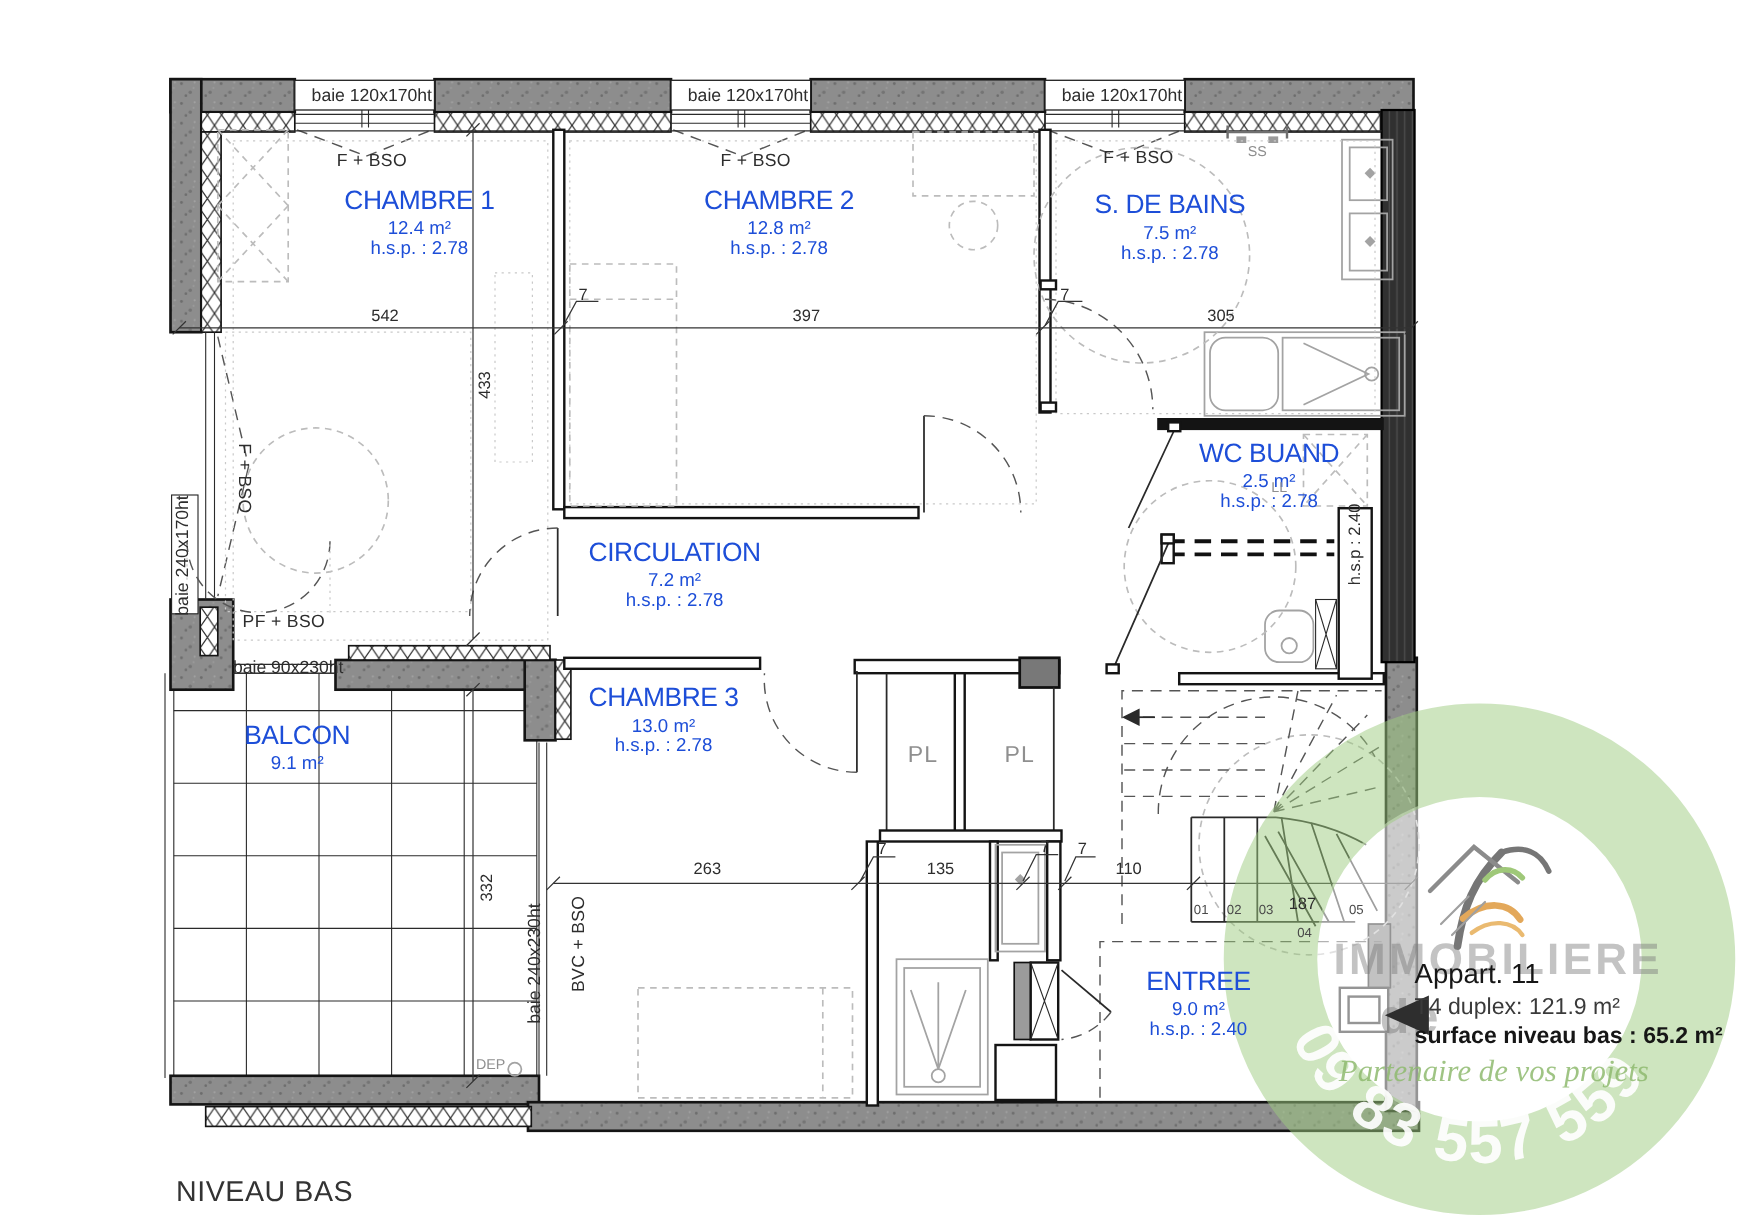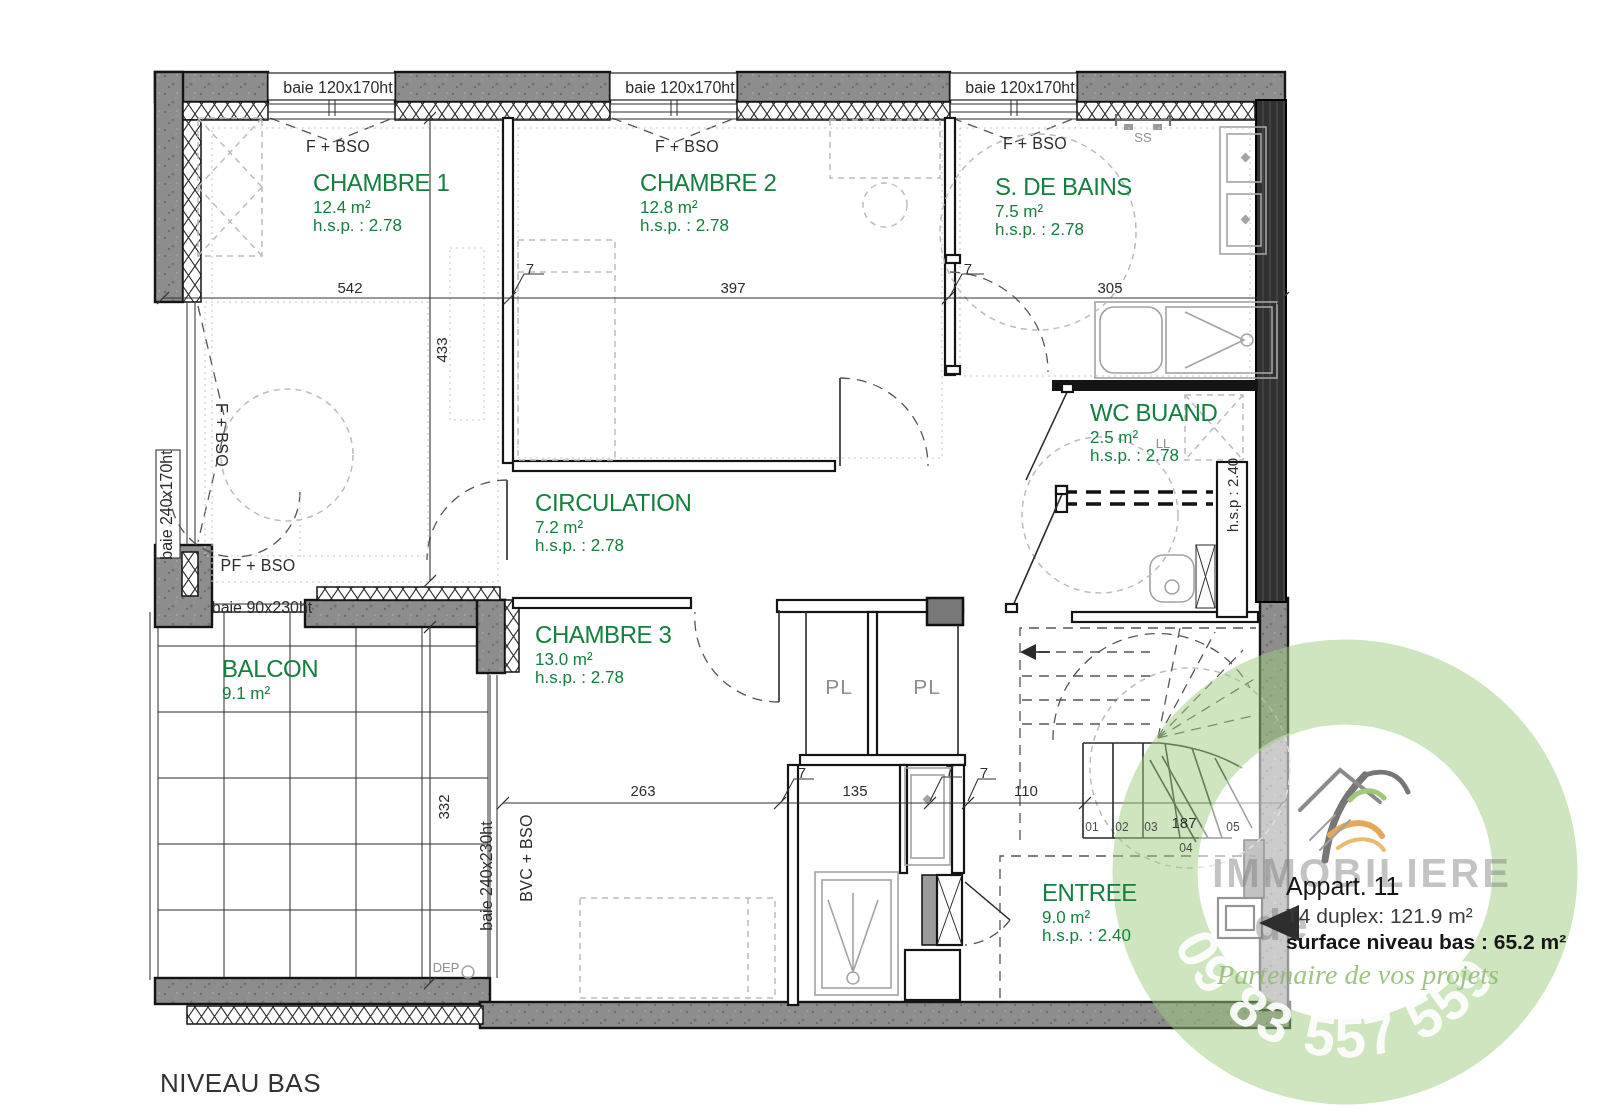--- a/index.html
+++ b/index.html
@@ -11,21 +11,21 @@
        transform:translate(-50%,-50%);}
   .win{font-size:16px;}
   .tag{font-size:16px;letter-spacing:.3px;}
   .dim{font-size:15px;}
   .tiny{font-size:13px;color:#8f8f8f;}
   .step{font-size:12px;color:#4a4a4a;text-align:right;}
   .plq{font-size:21px;color:#8f8f8f;letter-spacing:1px;}
   .r90{transform:translate(-50%,-50%) rotate(90deg);}
   .r270{transform:translate(-50%,-50%) rotate(-90deg);}
   
-  .room{position:absolute;color:#15803d;line-height:1.08;}
+  .room{position:absolute;color:#1d4ed8;line-height:1.08;text-align:center;}
   .room .n{font-size:24px;letter-spacing:-.4px;margin-bottom:3px;}
   .room .a,.room .h{font-size:17px;}
   
   .title{position:absolute;left:160px;top:1068px;font-size:26px;color:#333;letter-spacing:.5px;}
   
   .wm1{position:absolute;font-size:40px;letter-spacing:3px;color:rgba(122,122,122,.45);font-weight:bold;transform:translate(-50%,-50%);white-space:nowrap;}
   .wm2{position:absolute;font-size:44px;letter-spacing:2px;color:rgba(122,122,122,.45);font-weight:bold;transform:translate(-50%,-50%);}
   .wm3{position:absolute;font-size:28px;color:rgba(142,186,110,.85);font-style:italic;
        font-family:"Liberation Serif",serif;transform:translate(-50%,-50%);white-space:nowrap;margin-top:29px;}
   

